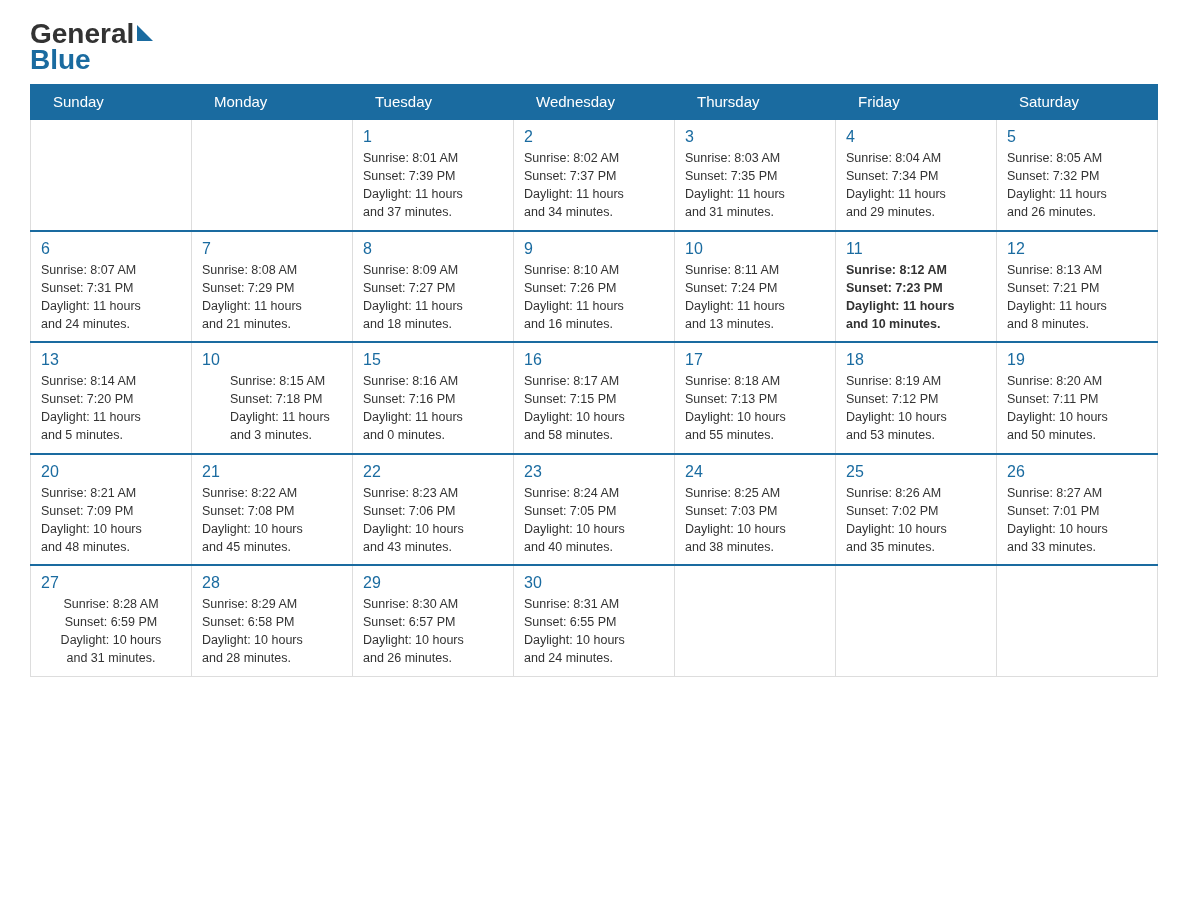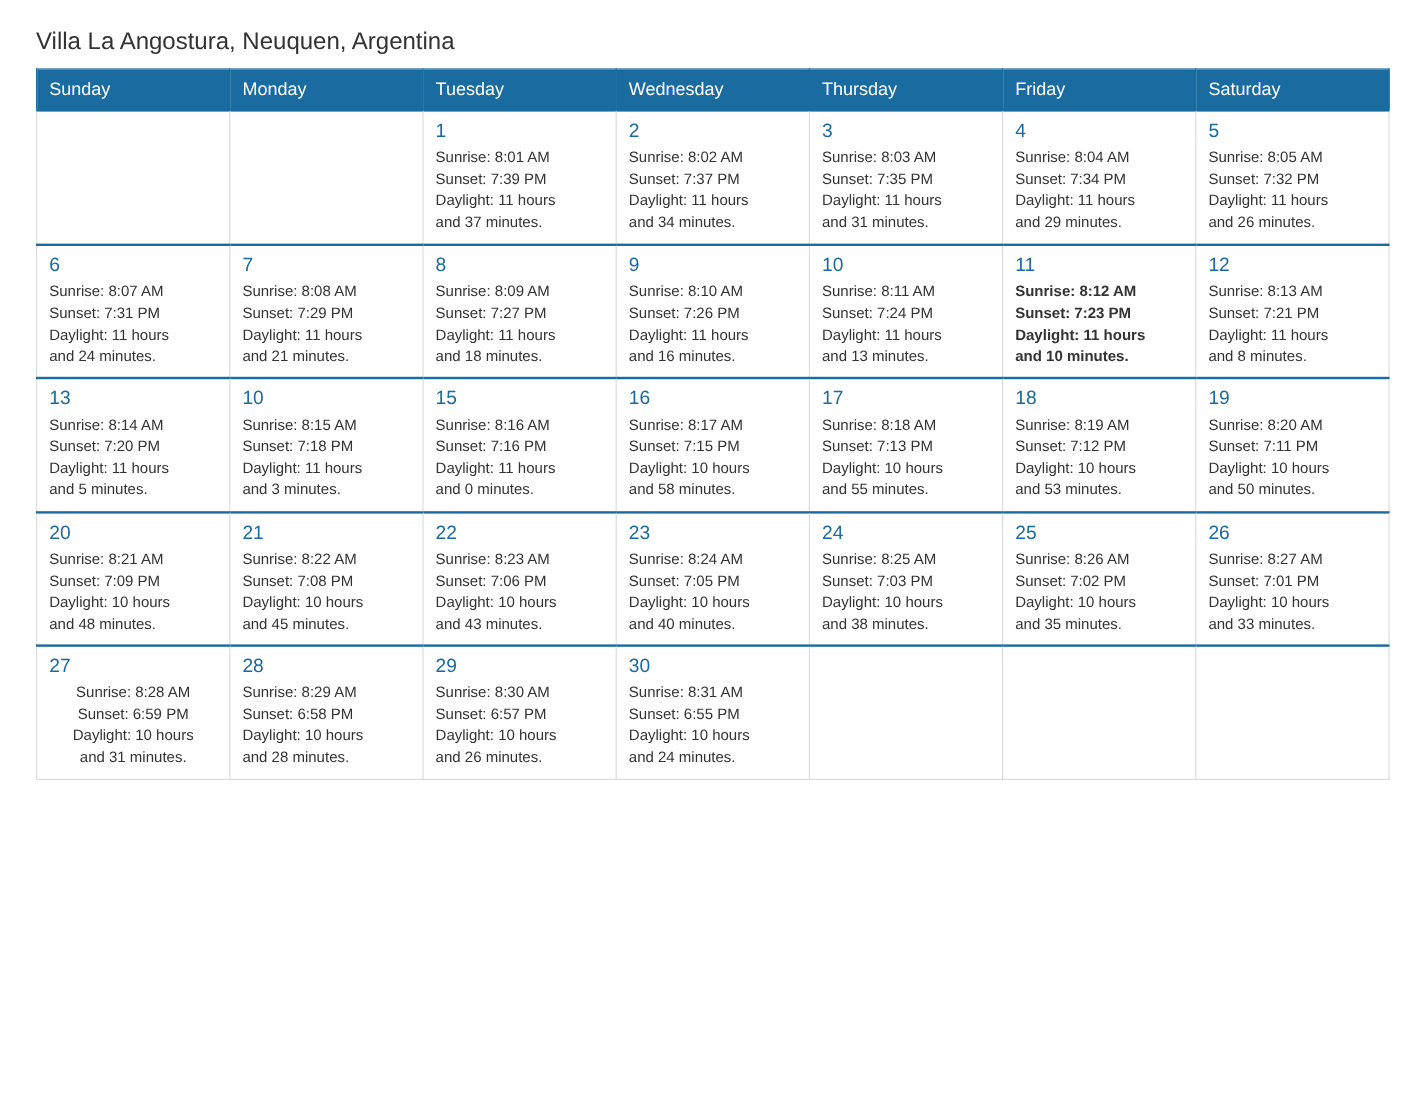--- a/index.html
+++ b/index.html
@@ -33,21 +33,21 @@
     .calendar {
       width: 100%;
       border-collapse: collapse;
       margin-top: 10px;
     }
     .calendar th {
       background-color: #1a6ba0;
       color: #fff;
       font-size: 15px;
       font-weight: normal;
-      padding: 8px 10px;
+      padding: 8px 22px;
       text-align: left;
       border: 1px solid #1a6ba0;
     }
     .calendar td {
       vertical-align: top;
       padding: 8px 10px;
       border: 1px solid #ccc;
       border-top: 2px solid #1a6ba0;
       width: calc(100% / 7);
       min-height: 90px;
@@ -93,22 +93,30 @@
     .triangle-svg {
       display: inline-block;
       margin-left: 1px;
       vertical-align: middle;
     }
   </style>
 </head>
 <body>
 
 <div class="header">
+  <div class="logo-wrapper">
+    <div class="logo-row1">
+      <span style="font-size:28px;font-weight:bold;color:#333;">General</span>
+      <svg class="triangle-svg" width="18" height="18" viewBox="0 0 18 18">
+        <polygon points="2,0 18,16 2,16" fill="#1a6ba0"></polygon>
+      </svg>
+    </div>
+    <div class="logo-row2">Blue</div>
+  </div>
   <div class="title-section">
-    <div class="location">Villa La Angostura, Neuquen, Argentina</div>
   </div>
 </div>
 
 <table class="calendar">
   <thead>
     <tr>
     <th>Sunday</th>
         <th>Monday</th>
         <th>Tuesday</th>
         <th>Wednesday</th>
@@ -211,21 +219,21 @@
       <tr>
         <td>
           <span class="day-number">13</span>
           <div class="day-info" style="white-space: pre-line;">Sunrise: 8:14 AM
 Sunset: 7:20 PM
 Daylight: 11 hours
 and 5 minutes.</div>
         </td>
         <td>
           <span class="day-number">10</span>
-          <div class="day-info" style="white-space: pre-line;">Sunrise: 8:15 AM
+          <div class="day-info" style="white-space: pre-line; margin-left: 28px;">Sunrise: 8:15 AM
 Sunset: 7:18 PM
 Daylight: 11 hours
 and 3 minutes.</div>
         </td>
         <td>
           <span class="day-number">15</span>
           <div class="day-info" style="white-space: pre-line;">Sunrise: 8:16 AM
 Sunset: 7:16 PM
 Daylight: 11 hours
 and 0 minutes.</div>

